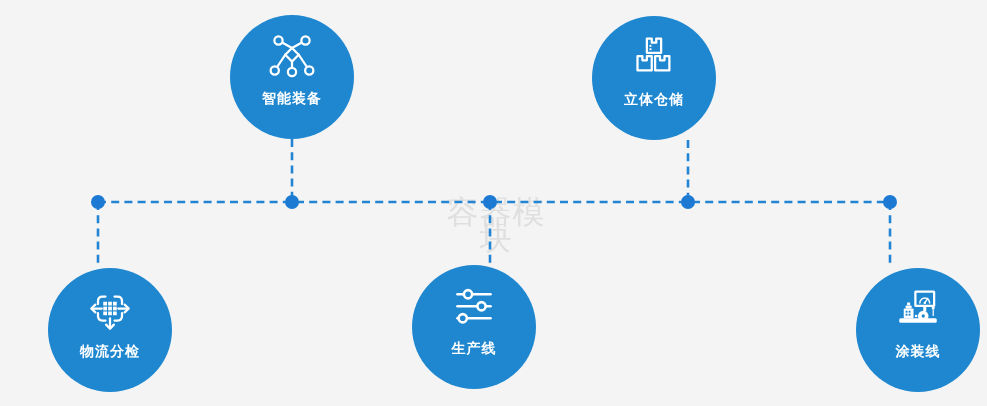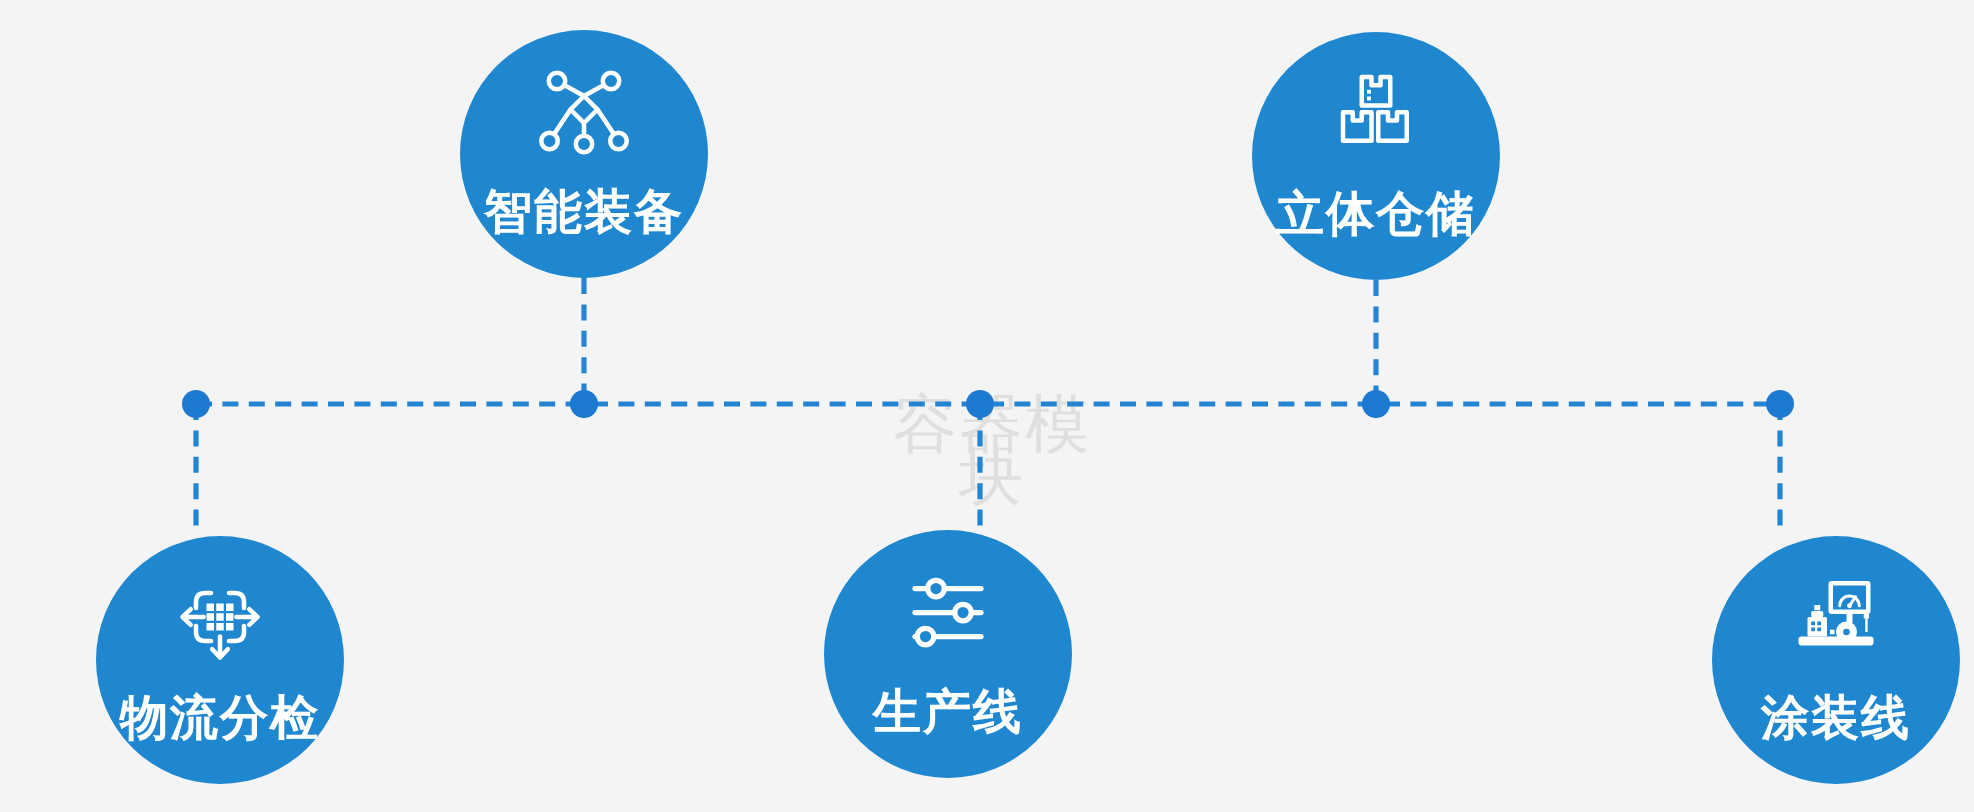--- a/index.html
+++ b/index.html
@@ -33,25 +33,25 @@
   .node{
     position:absolute;width:124px;height:124px;border-radius:50%;
     background:var(--node-fill);
     display:flex;flex-direction:column;align-items:center;
     padding-top:18px;cursor:pointer;
   }
   .node .icon{width:48px;height:48px;display:block;}
   .node .label{
     margin-top:9px;
     color:var(--label-text);
-    font-size:24px;font-weight:bold;letter-spacing:1px;
+    font-size:14px;font-weight:bold;letter-spacing:1px;
     white-space:nowrap;
   }
   .pos-top-left{left:230px;top:15px;}
-  .pos-top-right{left:626px;top:16px;}
+  .pos-top-right{left:592px;top:16px;}
   .pos-bottom-left{left:48px;top:268px;}
   .pos-bottom-center{left:412px;top:265px;}
   .pos-bottom-right{left:856px;top:268px;}
   .ic-stroke{stroke:#fff;fill:none;stroke-linecap:round;stroke-linejoin:round;}
   .ic-fill{fill:#fff;stroke:none;}
   .ic-hole{fill:var(--node-fill);stroke:#fff;}
 </style>
 </head>
 <body>
 

